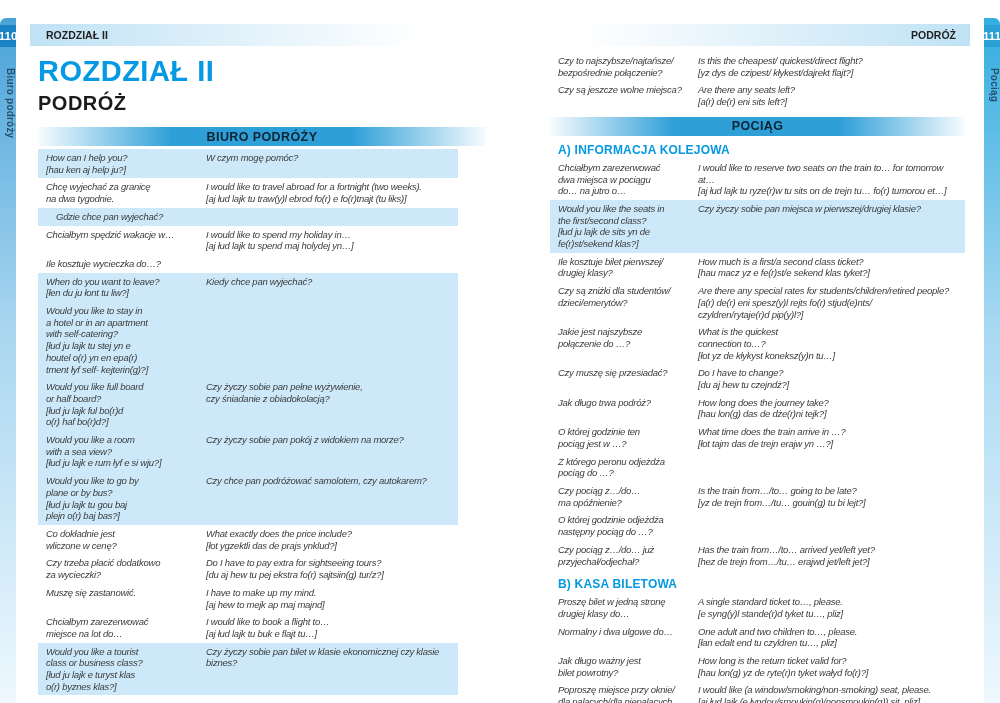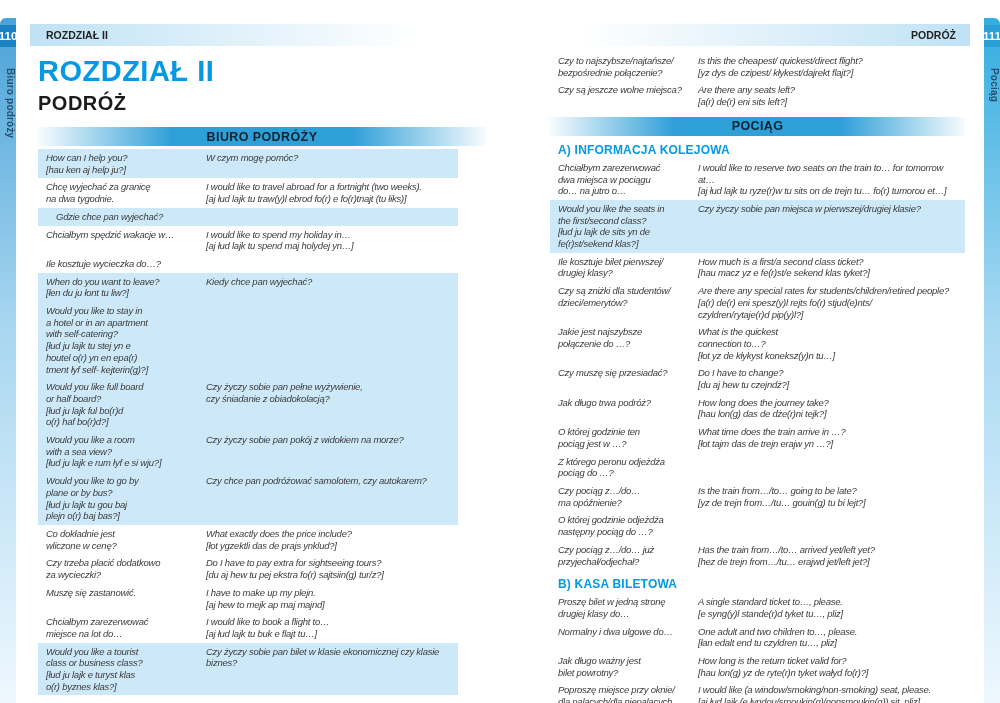--- a/index.html
+++ b/index.html
@@ -147,21 +147,21 @@
 [łot ygzektli das de prajs ynklud?]</div>
         </div>
         <div class="prow">
           <div class="cell col1">Czy trzeba płacić dodatkowo
 za wycieczki?</div>
           <div class="cell col2">Do I have to pay extra for sightseeing tours?
 [du aj hew tu pej ekstra fo(r) sajtsiin(g) tur/z?]</div>
         </div>
         <div class="prow">
           <div class="cell col1">Muszę się zastanowić.</div>
-          <div class="cell col2">I have to make up my plejn.
+          <div class="cell col2">I have to make up my mind.
 [aj hew to mejk ap maj majnd]</div>
         </div>
         <div class="prow">
           <div class="cell col1">Chciałbym zarezerwować
 miejsce na lot do…</div>
           <div class="cell col2">I would like to book a flight to…
 [aj łud lajk tu buk e flajt tu…]</div>
         </div>
         <div class="prow hl">
           <div class="cell col1">Would you like a tourist

